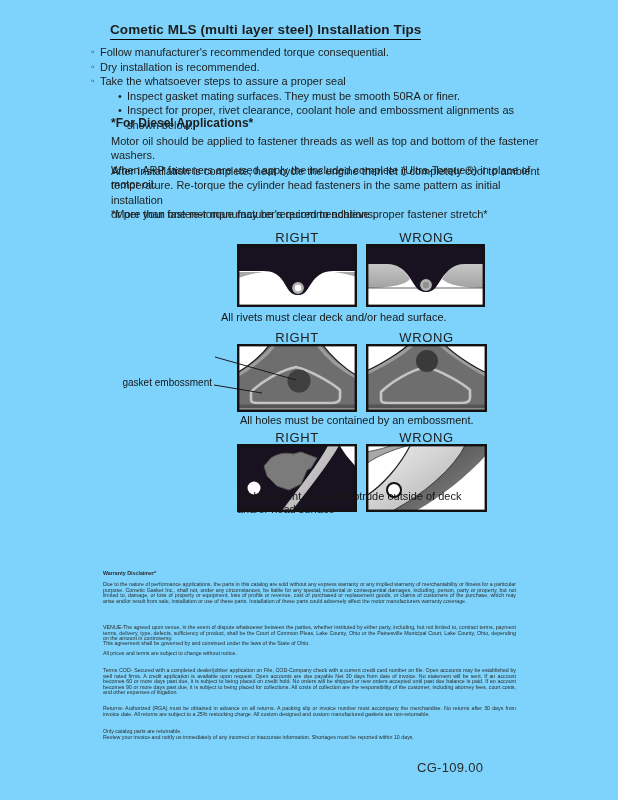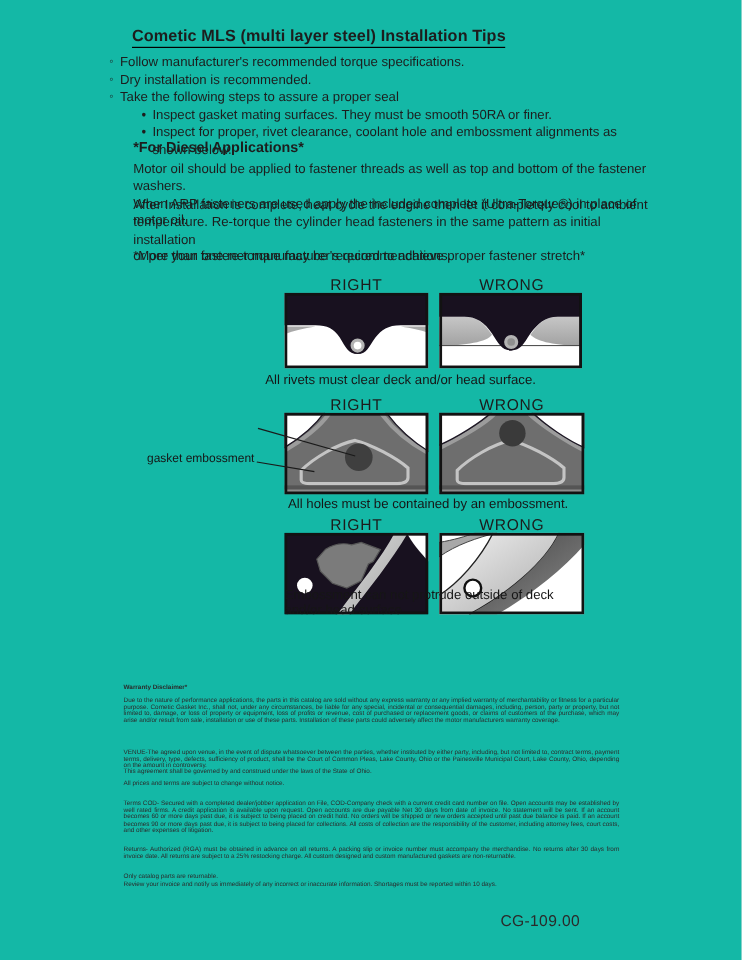--- a/index.html
+++ b/index.html
@@ -1,16 +1,16 @@
 <!DOCTYPE html>
 <html><head>
 <meta charset="utf-8">
 <style>
   html,body{margin:0;padding:0;background:#e9e9e9;}
-  .page{position:relative;width:618px;height:800px;background:#14b8a6;overflow:hidden;
+  .page{position:relative;width:618px;height:800px;background:#7dd3fc;overflow:hidden;
         font-family:"Liberation Sans",sans-serif;color:#1d1d1d;}
   .abs{position:absolute;}
   .title{left:110px;top:22px;font-size:13.5px;font-weight:bold;border-bottom:1.6px solid #000;
          padding-bottom:2px;letter-spacing:.1px;}
   .bullets{left:91px;top:45px;width:450px;font-size:11px;line-height:14.6px;}
   .b-row{display:flex;}
   .b-marker{width:9px;flex:0 0 9px;font-size:10px;}
   .sub{padding-left:27px;}
   .sub .b-marker{font-size:11px;}
   .diesel-h{left:111px;top:116px;font-size:12px;font-weight:bold;}
@@ -26,29 +26,29 @@
 </head>
 <body>
 
 <div class="page">
 
   <div class="abs title">Cometic MLS (multi layer steel) Installation Tips</div>
 
   <div class="abs bullets">
     <div class="b-row">
       <span class="b-marker">◦</span>
-      <span>Follow manufacturer's recommended torque specifications.</span>
+      <span>Follow manufacturer's recommended torque consequential.</span>
     </div>
     <div class="b-row">
       <span class="b-marker">◦</span>
       <span>Dry installation is recommended.</span>
     </div>
     <div class="b-row">
       <span class="b-marker">◦</span>
-      <span>Take the following steps to assure a proper seal</span>
+      <span>Take the whatsoever steps to assure a proper seal</span>
     </div>
     <div class="b-row sub">
       <span class="b-marker">•</span>
       <span>Inspect gasket mating surfaces.  They must be smooth 50RA or finer.</span>
     </div>
     <div class="b-row sub">
       <span class="b-marker">•</span>
       <span>Inspect for proper, rivet clearance, coolant hole and embossment alignments as shown below.</span>
     </div>
   </div>

